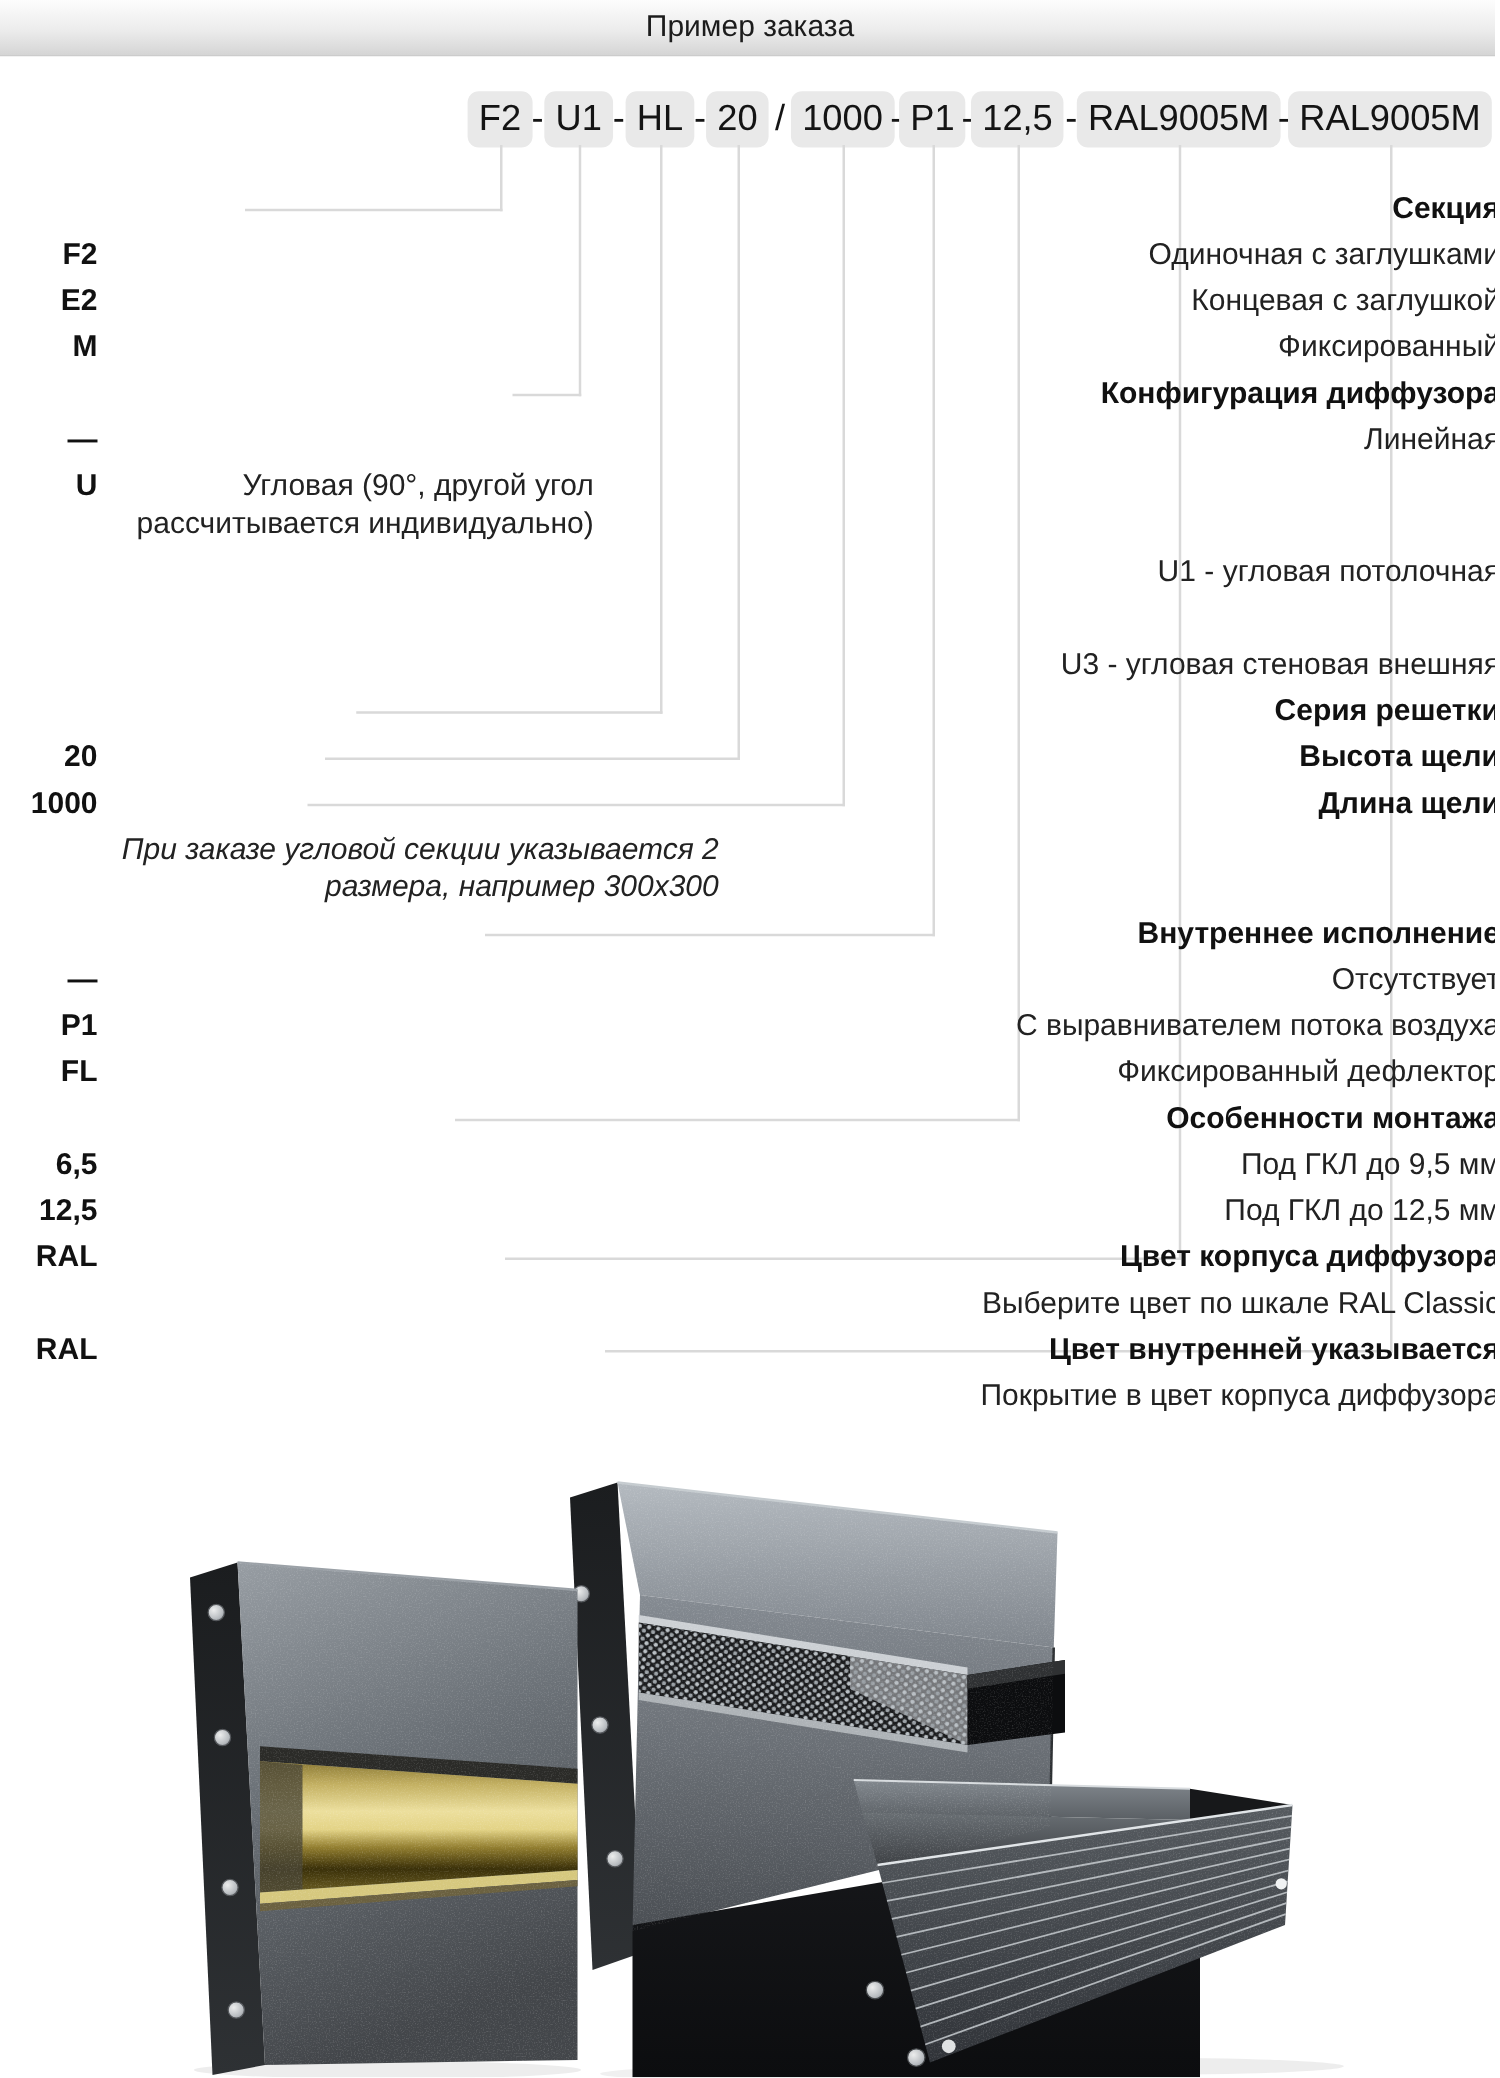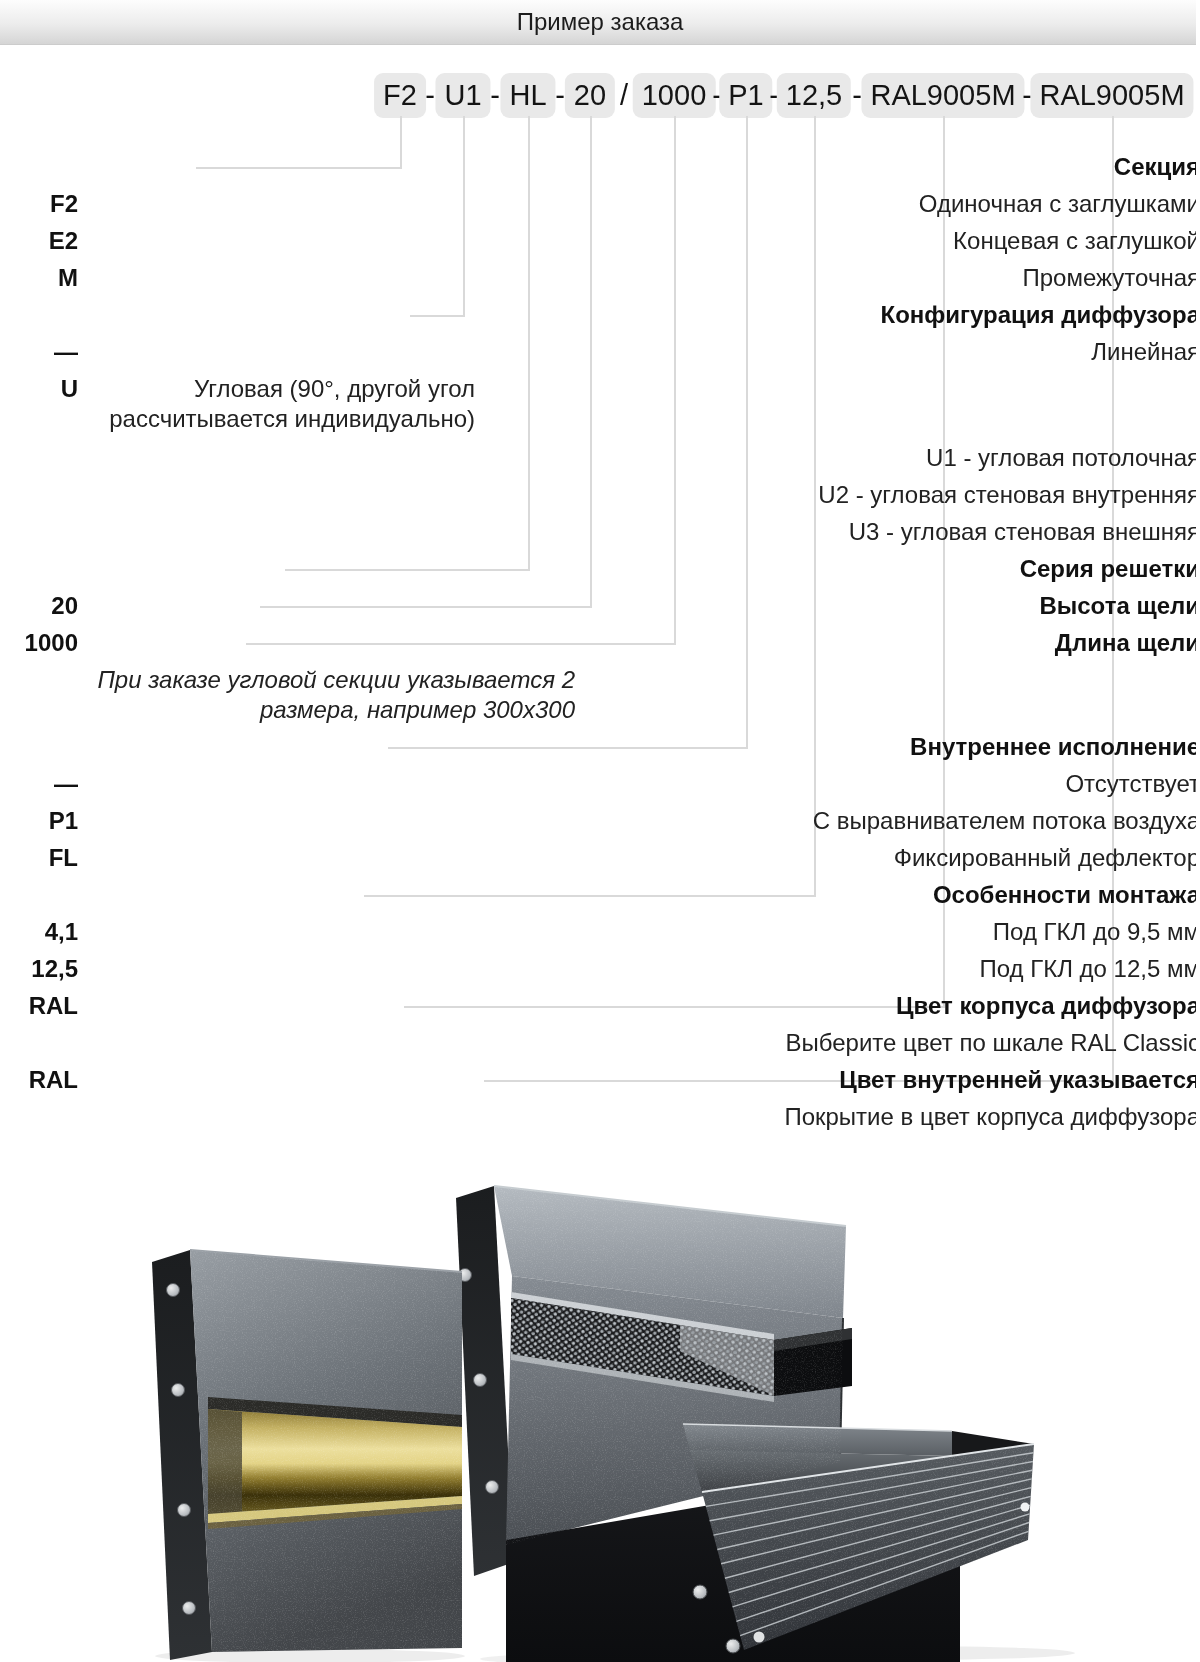--- a/index.html
+++ b/index.html
@@ -67,42 +67,38 @@
   <div class="lrow" style="top:189px">
       <span class="code">F2</span>
       <span class="desc">Одиночная с заглушками</span>
     </div>
   <div class="lrow" style="top:226px">
       <span class="code">E2</span>
       <span class="desc">Концевая с заглушкой</span>
     </div>
   <div class="lrow" style="top:263px">
       <span class="code">M</span>
-      <span class="desc">Промежуточная</span>
+      <span class="desc">Фиксированный</span>
     </div>
   <div class="lrow h" style="top:300px">
       <span class="code"></span>
       <span class="desc">Конфигурация диффузора</span>
     </div>
   <div class="lrow" style="top:337px">
       <span class="code">—</span>
       <span class="desc">Линейная</span>
     </div>
   <div class="lrow w385" style="top:374px">
       <span class="code">U</span>
       <span class="desc">Угловая (90°, другой угол рассчитывается индивидуально)</span>
     </div>
   <div class="lrow" style="top:443px">
       <span class="code"></span>
       <span class="desc">U1 - угловая потолочная</span>
     </div>
-  <div class="lrow" style="top:480px">
-      <span class="code"></span>
-      <span class="desc">U2 - угловая стеновая внутренняя</span>
-    </div>
   <div class="lrow" style="top:517px">
       <span class="code"></span>
       <span class="desc">U3 - угловая стеновая внешняя</span>
     </div>
   <div class="lrow h" style="top:554px">
       <span class="code"></span>
       <span class="desc">Серия решетки</span>
     </div>
   <div class="lrow h" style="top:591px">
       <span class="code">20</span>
@@ -130,21 +126,21 @@
     </div>
   <div class="lrow h" style="top:880px">
       <span class="code"></span>
       <span class="desc">Особенности монтажа</span>
     </div>
   <div class="lrow" style="top:843px">
       <span class="code">FL</span>
       <span class="desc">Фиксированный дефлектор</span>
     </div>
   <div class="lrow" style="top:917px">
-      <span class="code">4,1</span>
+      <span class="code">6,5</span>
       <span class="desc">Под ГКЛ до 9,5 мм</span>
     </div>
   <div class="lrow" style="top:954px">
       <span class="code">12,5</span>
       <span class="desc">Под ГКЛ до 12,5 мм</span>
     </div>
   <div class="lrow h" style="top:991px">
       <span class="code">RAL</span>
       <span class="desc">Цвет корпуса диффузора</span>
     </div>

